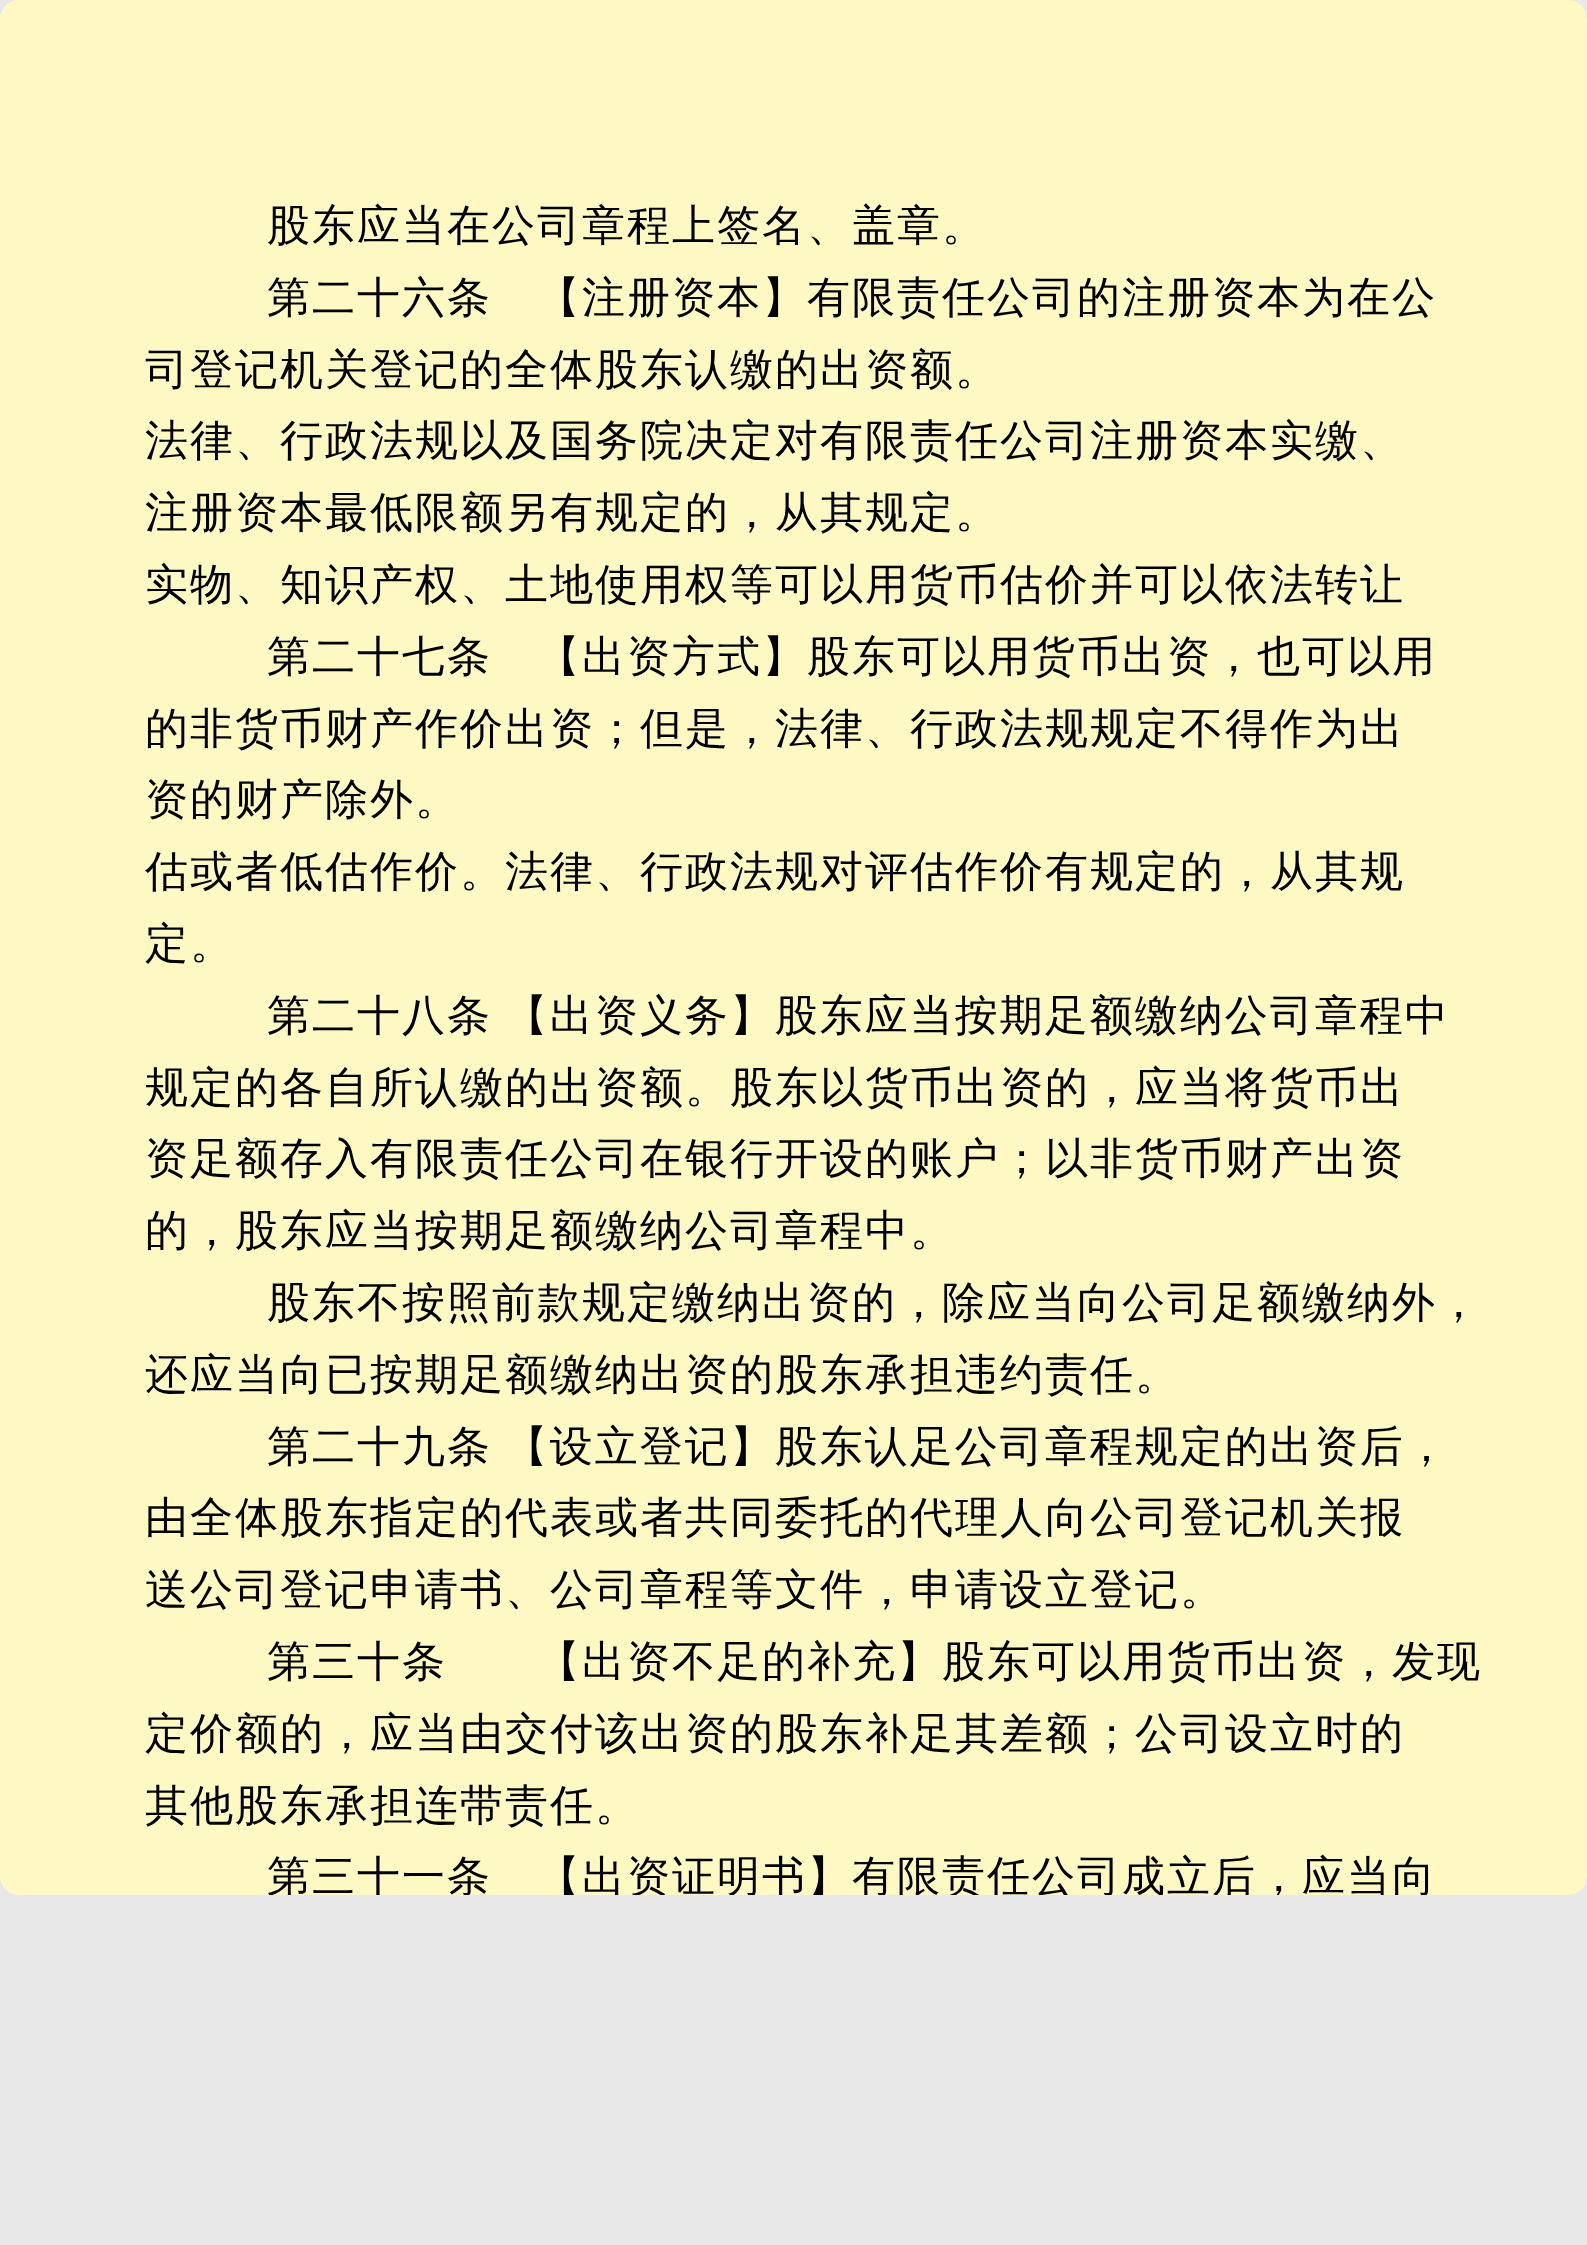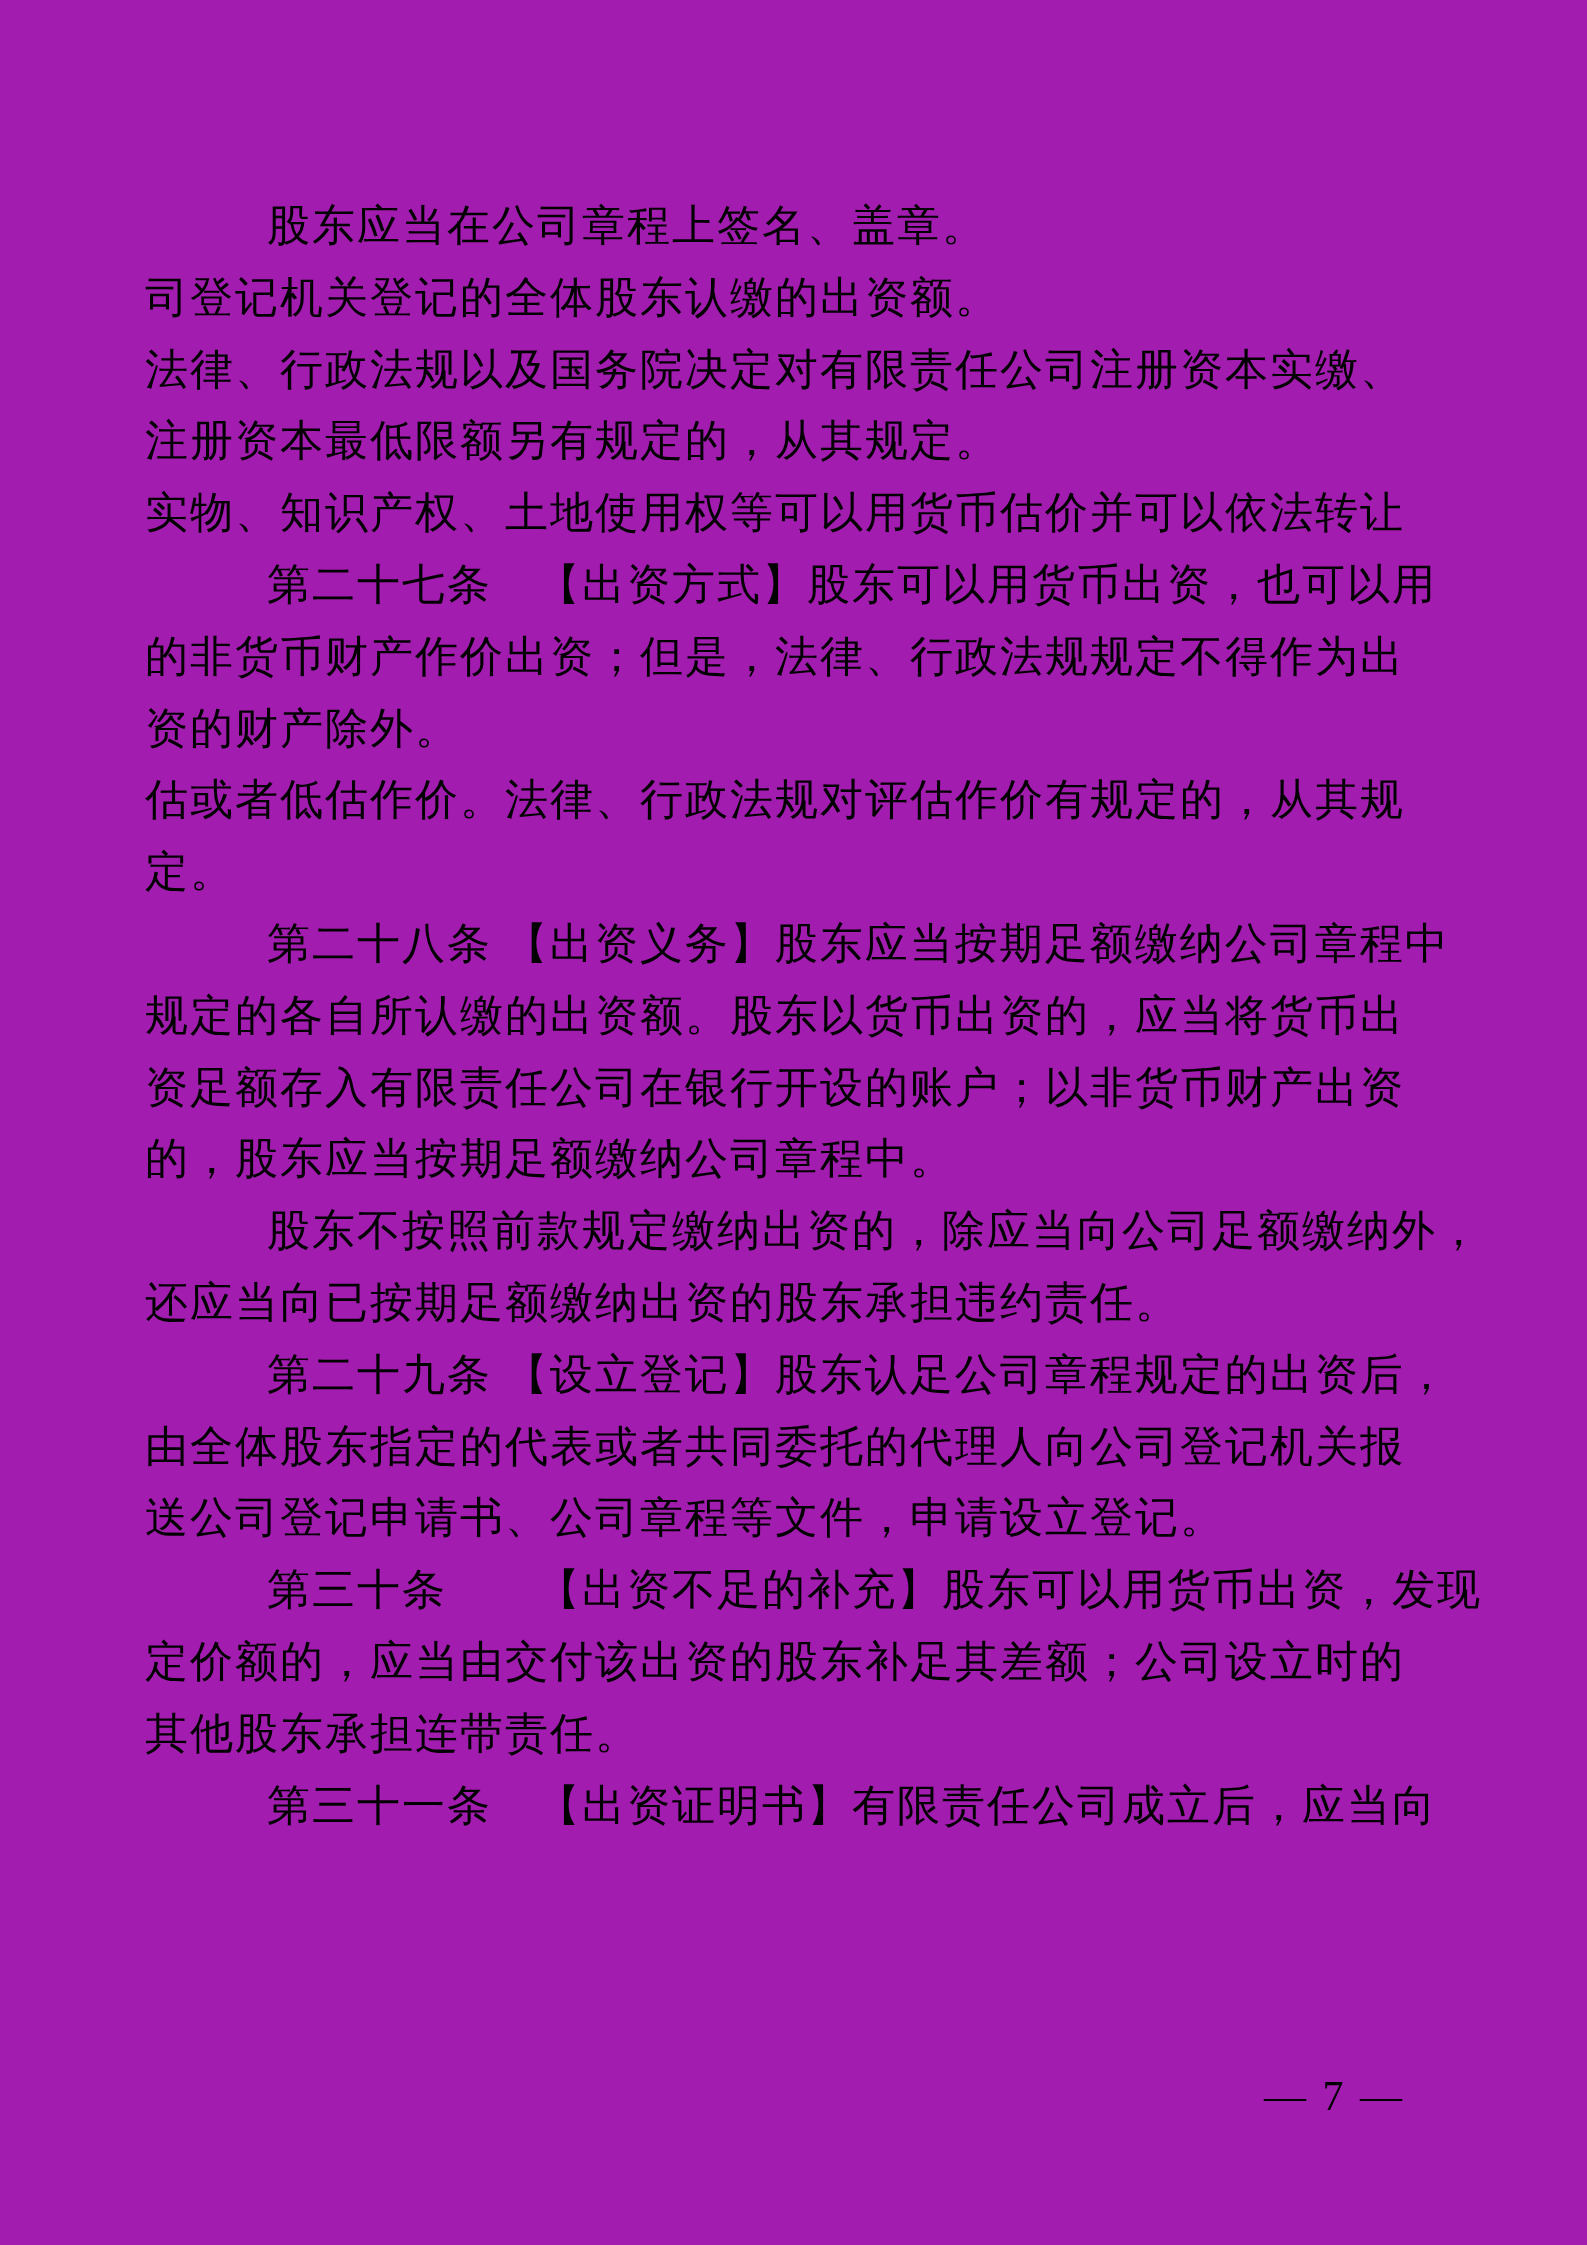--- a/index.html
+++ b/index.html
@@ -3,25 +3,26 @@
 <meta charset="utf-8">
 <style>
   html, body {
     margin: 0;
     padding: 0;
     background: #e8e8e8;
   }
   .page {
     position: relative;
     width: 1587px;
-    height: 2245px;
-    background: #a21caf;
+    height: 1895px;
+    background: #fef9c3;
     overflow: hidden;
     font-family: "Liberation Serif", "DejaVu Serif", serif;
     color: #000000;
+    border-radius: 19px;
   }
   .text-block {
     position: absolute;
     left: 145px;
     top: 190px;
     width: 1330px;
   }
   .line {
     font-size: 43px;
     line-height: 71.8px;
@@ -42,20 +43,21 @@
     letter-spacing: 3px;
     color: #000000;
   }
 </style>
 </head>
 <body>
 
 <div class="page">
   <div class="text-block" id="text-block">
       <div class="line indent">股东应当在公司章程上签名、盖章。</div>
+      <div class="line indent">第二十六条　【注册资本】有限责任公司的注册资本为在公</div>
       <div class="line">司登记机关登记的全体股东认缴的出资额。</div>
       <div class="line">法律、行政法规以及国务院决定对有限责任公司注册资本实缴、</div>
       <div class="line">注册资本最低限额另有规定的，从其规定。</div>
       <div class="line">实物、知识产权、土地使用权等可以用货币估价并可以依法转让</div>
       <div class="line indent">第二十七条　【出资方式】股东可以用货币出资，也可以用</div>
       <div class="line">的非货币财产作价出资；但是，法律、行政法规规定不得作为出</div>
       <div class="line">资的财产除外。</div>
       <div class="line">估或者低估作价。法律、行政法规对评估作价有规定的，从其规</div>
       <div class="line">定。</div>
       <div class="line indent">第二十八条 【出资义务】股东应当按期足额缴纳公司章程中</div>

